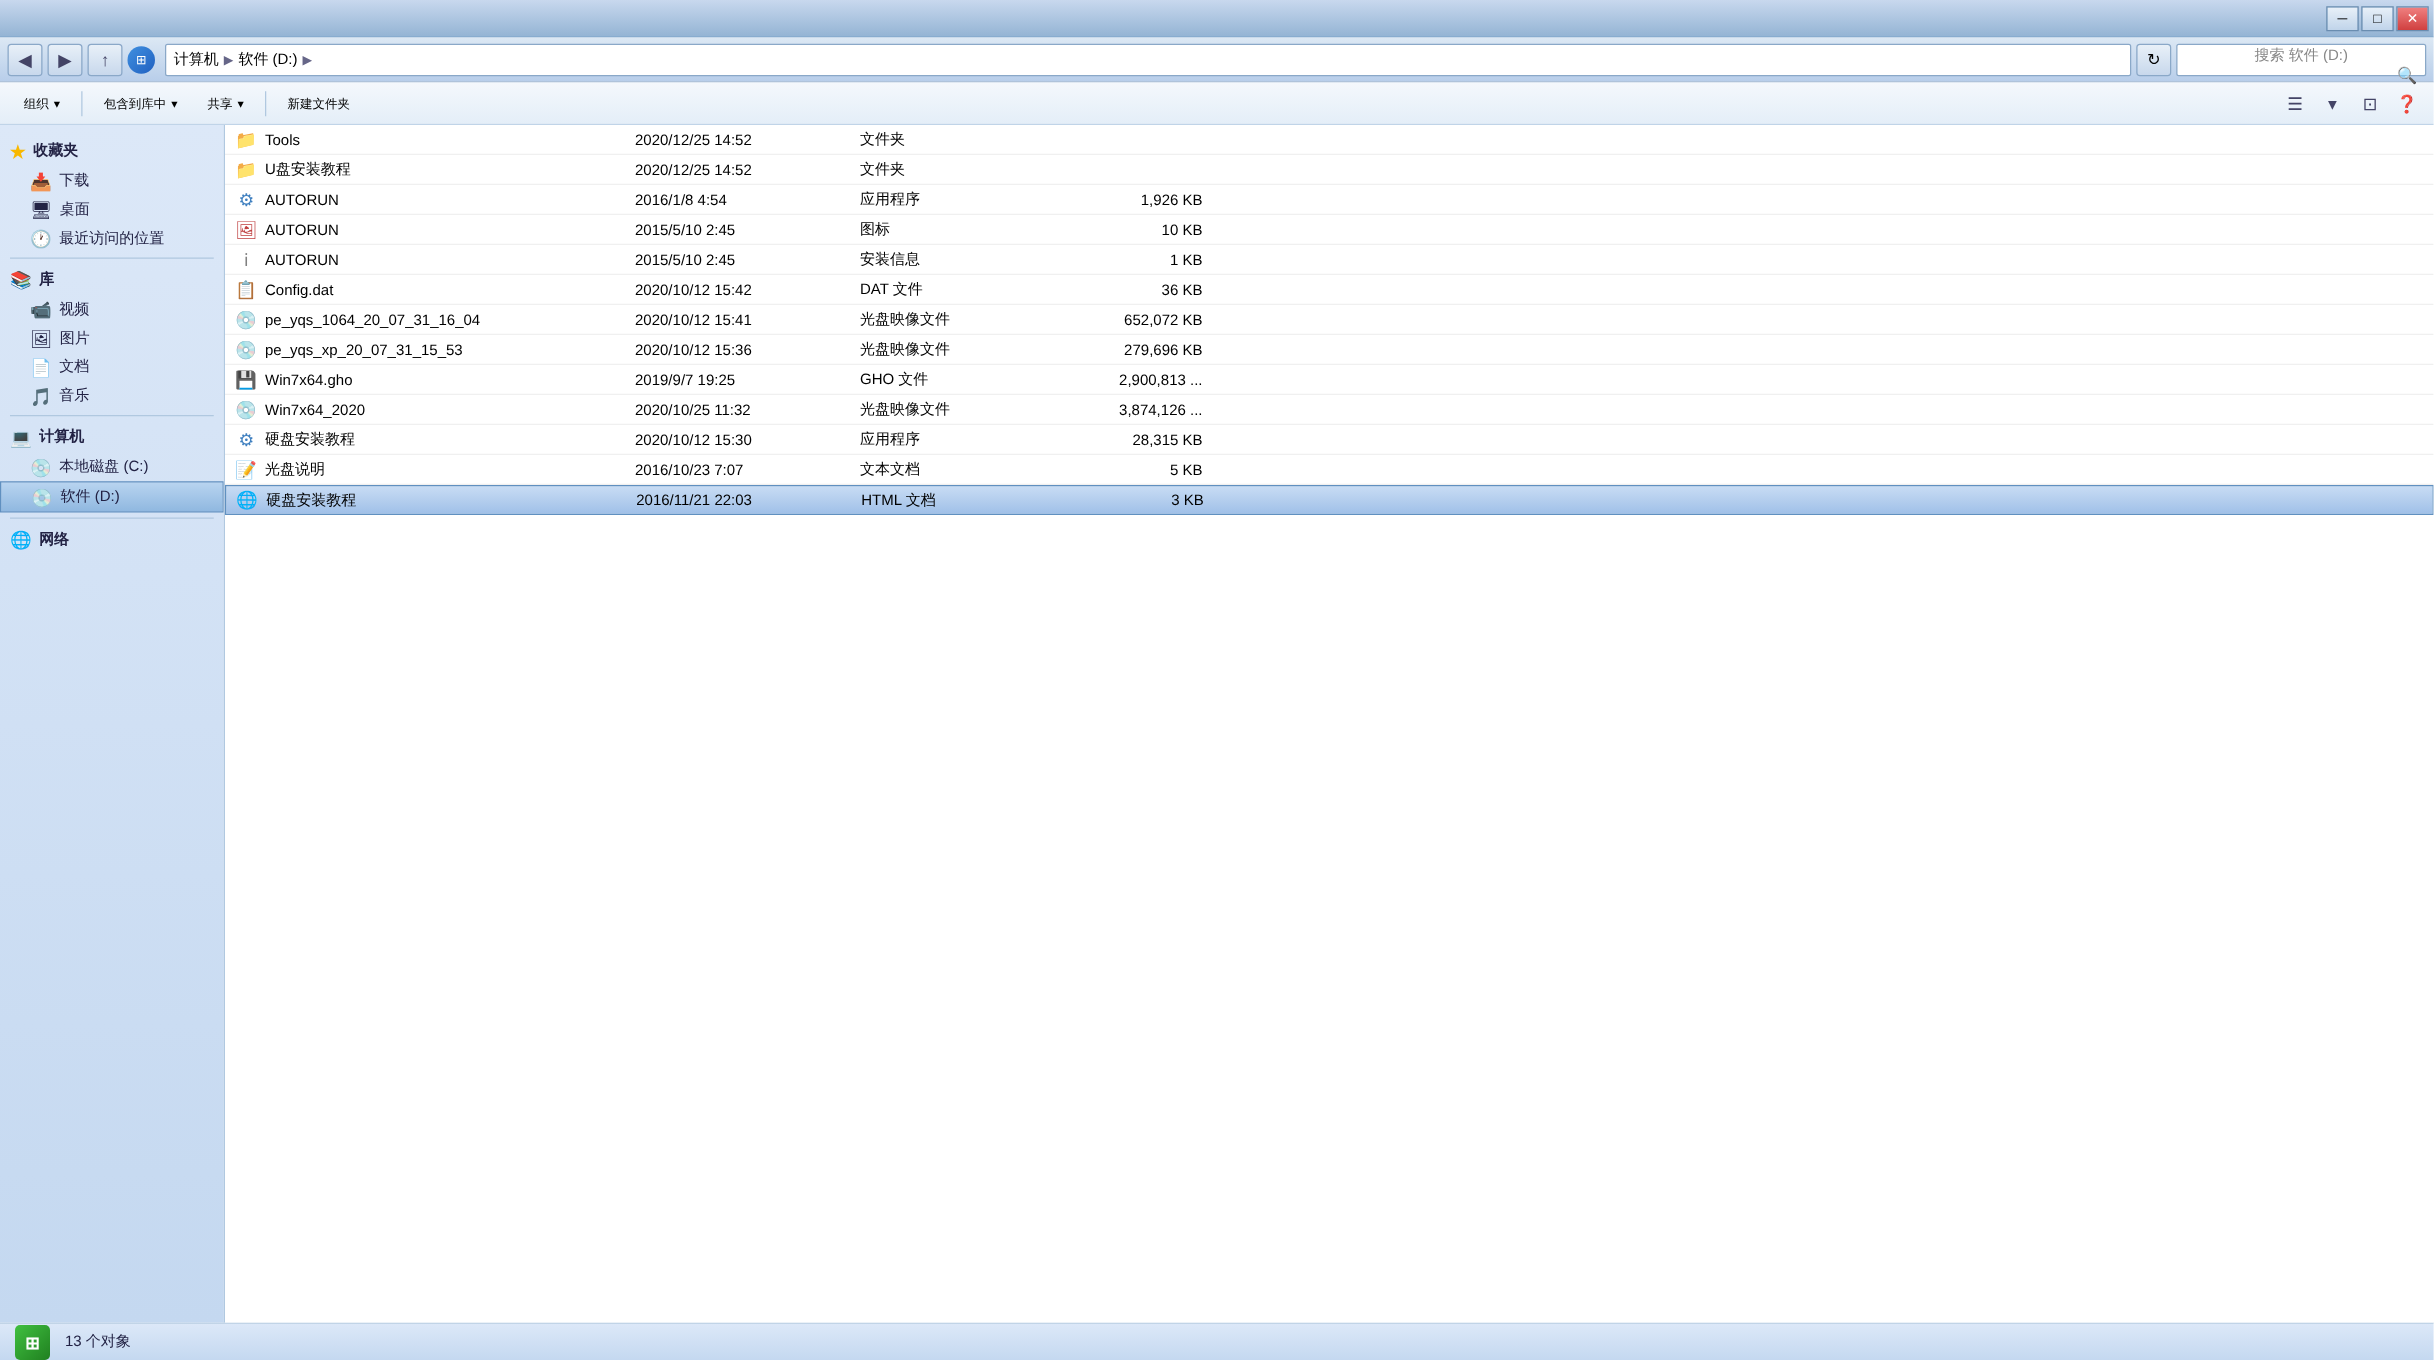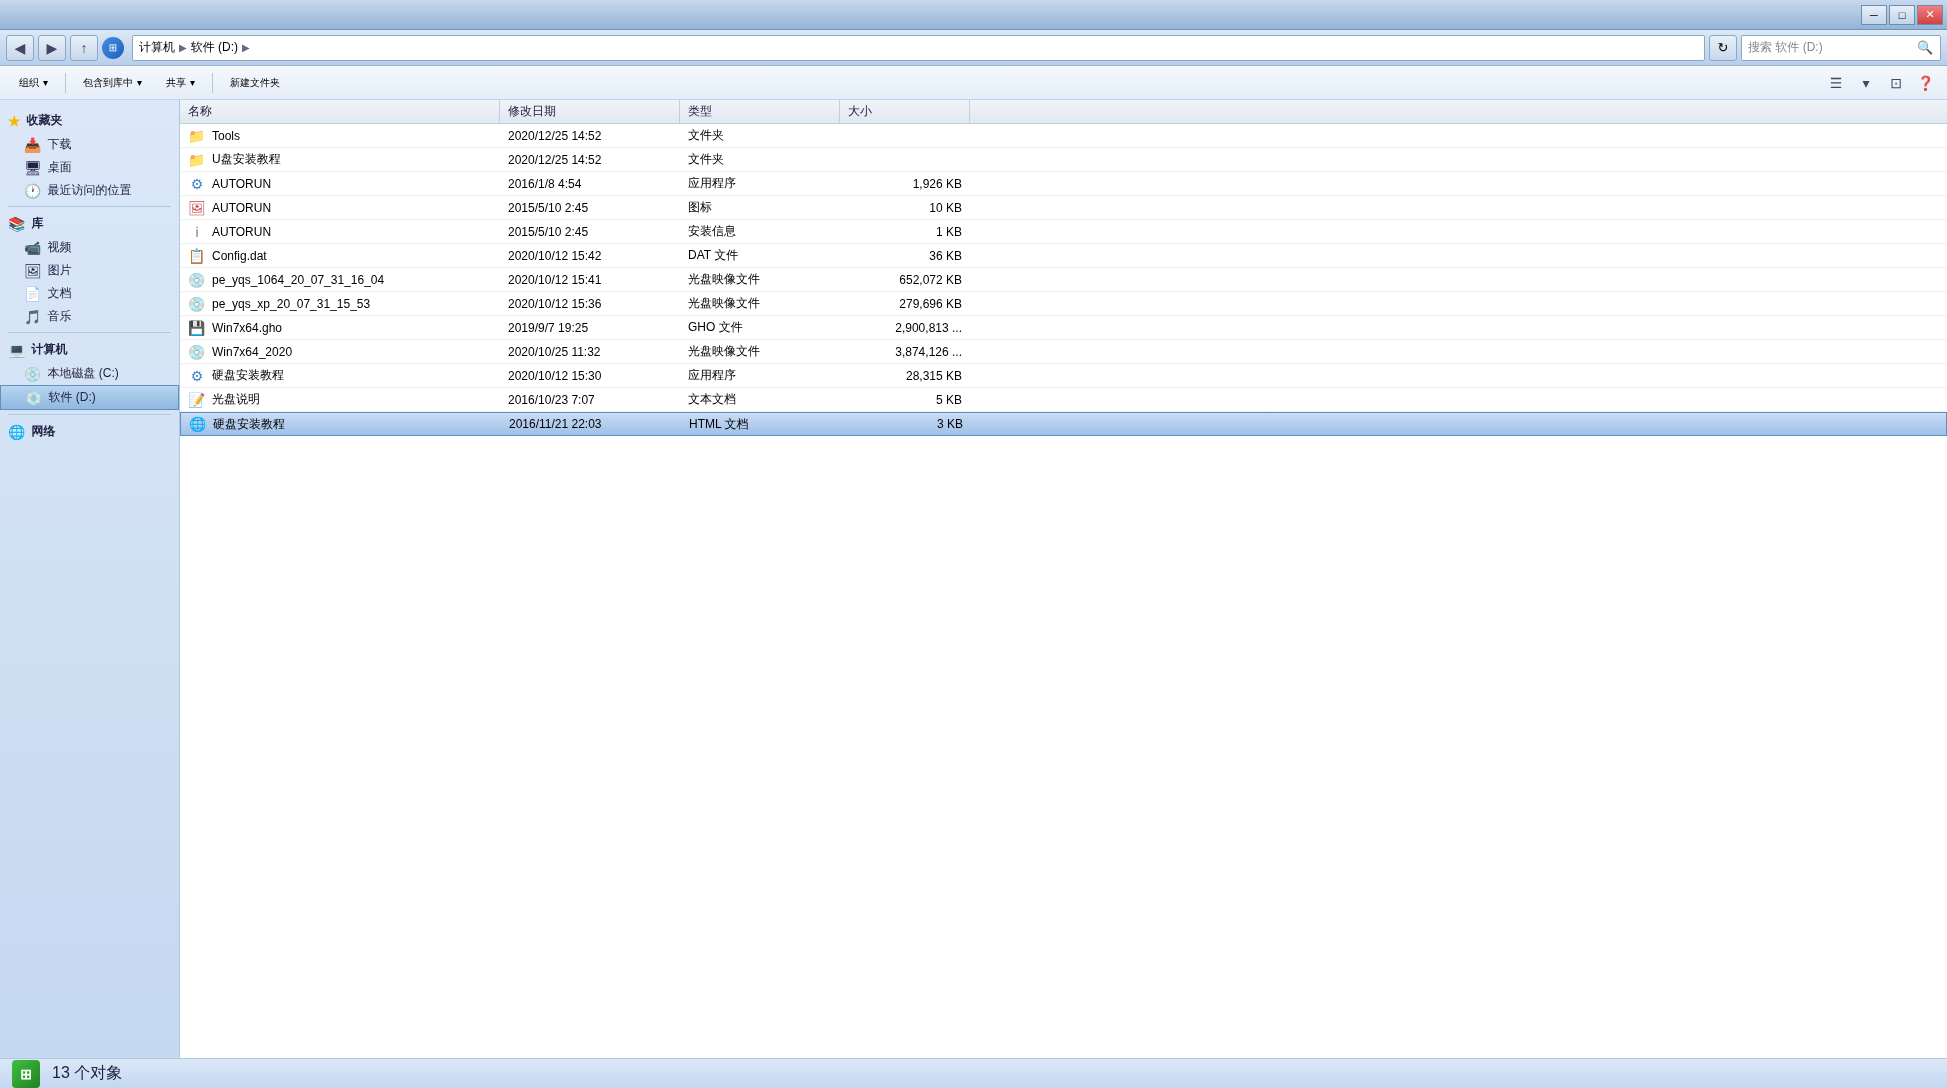--- a/index.html
+++ b/index.html
@@ -84,20 +84,21 @@
       width: 200px;
       height: 26px;
       background: #fff;
       border: 1px solid #8aa8c8;
       display: flex;
       align-items: center;
       padding: 0 6px;
       border-radius: 2px;
       font-size: 12px;
       color: #888;
+      flex-direction: column;
     }
     .search-icon { color: #668; margin-left: auto; font-size: 13px; }
     .nav-refresh {
       width: 28px;
       height: 26px;
       background: linear-gradient(to bottom, #e8f0f8, #c8d8ec);
       border: 1px solid #8aa8c8;
       border-radius: 3px;
       display: flex;
       align-items: center;
@@ -294,21 +295,21 @@
       background: linear-gradient(135deg, #40c040, #208020);
       border-radius: 4px;
       display: flex;
       align-items: center;
       justify-content: center;
       color: #fff;
       font-size: 14px;
       font-weight: bold;
     }
     .status-text {
-      font-size: 16px;
+      font-size: 12px;
       color: #224;
     }
 
     
     .filelist::-webkit-scrollbar { width: 14px; }
     .filelist::-webkit-scrollbar-track { background: #e8f0f8; }
     .filelist::-webkit-scrollbar-thumb { background: #a0b8d0; border: 1px solid #8aa8c0; }
     .sidebar::-webkit-scrollbar { width: 8px; }
     .sidebar::-webkit-scrollbar-track { background: #d0e0f0; }
     .sidebar::-webkit-scrollbar-thumb { background: #90b0d0; }
@@ -451,34 +452,20 @@
     <div class="sidebar-section">
       <div class="sidebar-header">
         <span style="margin-right:6px;font-size:14px;">🌐</span>
         <span>网络</span>
       </div>
     </div>
   </div>
 
   <div class="filelist">
 
-    <div class="filelist-header">
-      <div class="col-header col-name">
-        <span>名称</span>
-      </div>
-      <div class="col-header col-date">
-        <span>修改日期</span>
-      </div>
-      <div class="col-header col-type">
-        <span>类型</span>
-      </div>
-      <div class="col-header col-size">
-        <span>大小</span>
-      </div>
-    </div>
 
     <div id="file-rows">
         <div class="file-row">
     <div class="file-cell name">
       <span class="file-icon" style="color:#f0c040">📁</span>
       <span>Tools</span>
     </div>
     <div class="file-cell date">2020/12/25 14:52</div>
     <div class="file-cell type">文件夹</div>
     <div class="file-cell size"></div>

